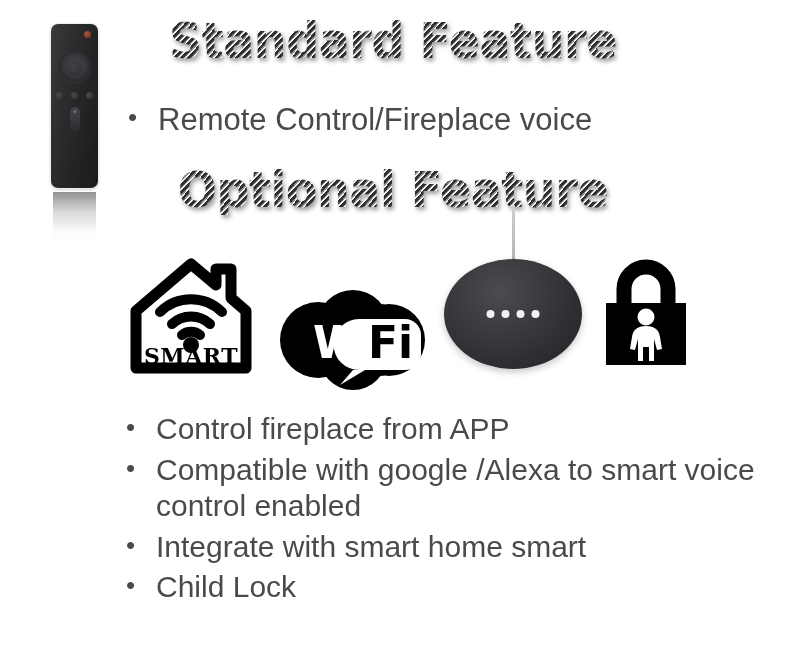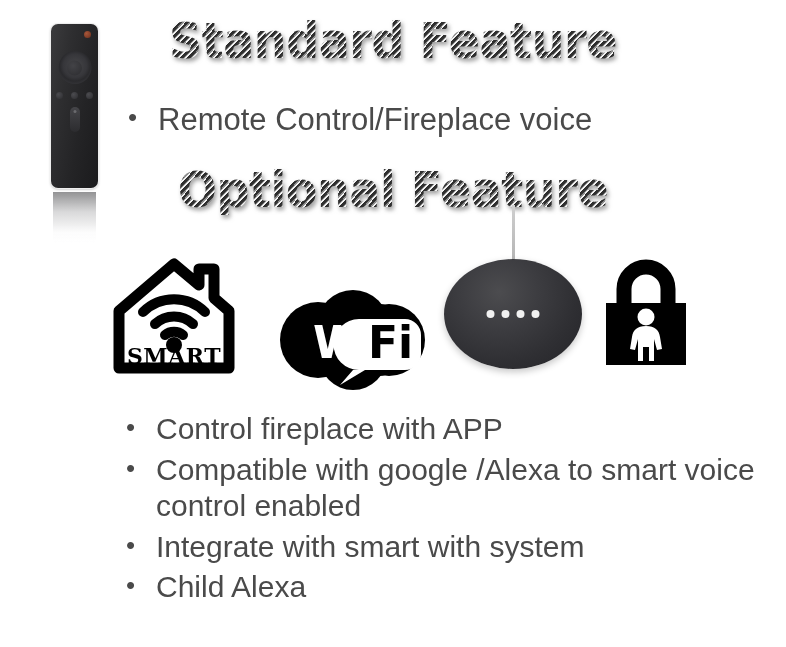--- a/index.html
+++ b/index.html
@@ -149,21 +149,21 @@
     left: 53px;
     top: 192px;
     width: 43px;
     height: 52px;
     border-radius: 0 0 6px 6px;
     background: linear-gradient(180deg, rgba(110,110,112,0.75) 0%, rgba(170,170,172,0.45) 38%, rgba(230,230,232,0.12) 78%, rgba(255,255,255,0) 100%);
     filter: blur(0.7px);
   }
 
   
-  #smart-home-icon { position: absolute; left: 113px; top: 256px; }
+  #smart-home-icon { position: absolute; left: 130px; top: 256px; }
   #wifi-logo       { position: absolute; left: 277px; top: 286px; }
   #nest-mini       { position: absolute; left: 444px; top: 205px; }
   #child-lock-icon { position: absolute; left: 604px; top: 257px; }
 
   
   .nest-cable {
     position: absolute;
     left: 68px;
     top: 0;
     width: 3px;
@@ -277,27 +277,27 @@
       <path d="M42 69 C33 69 29 73 28 80 L26 92 L31 93 L34 82 L34 104 L39 104
                L39 90 L45 90 L45 104 L50 104 L50 82 L53 93 L58 92 L56 80
                C55 73 51 69 42 69 Z"></path>
     </g>
   </svg>
 </div>
 
 <div class="opt-list">
   <div class="bullet-row">
     <span class="bullet-dot">•</span>
-    <span class="bullet-text">Control fireplace with APP</span>
+    <span class="bullet-text">Control fireplace from APP</span>
   </div>
   <div class="bullet-row">
     <span class="bullet-dot">•</span>
     <span class="bullet-text">Compatible with google /Alexa to smart voice control enabled</span>
   </div>
   <div class="bullet-row">
     <span class="bullet-dot">•</span>
-    <span class="bullet-text">Integrate with smart with system</span>
+    <span class="bullet-text">Integrate with smart home smart</span>
   </div>
   <div class="bullet-row">
     <span class="bullet-dot">•</span>
-    <span class="bullet-text">Child Alexa</span>
+    <span class="bullet-text">Child Lock</span>
   </div>
 </div>
 
 </body></html>

